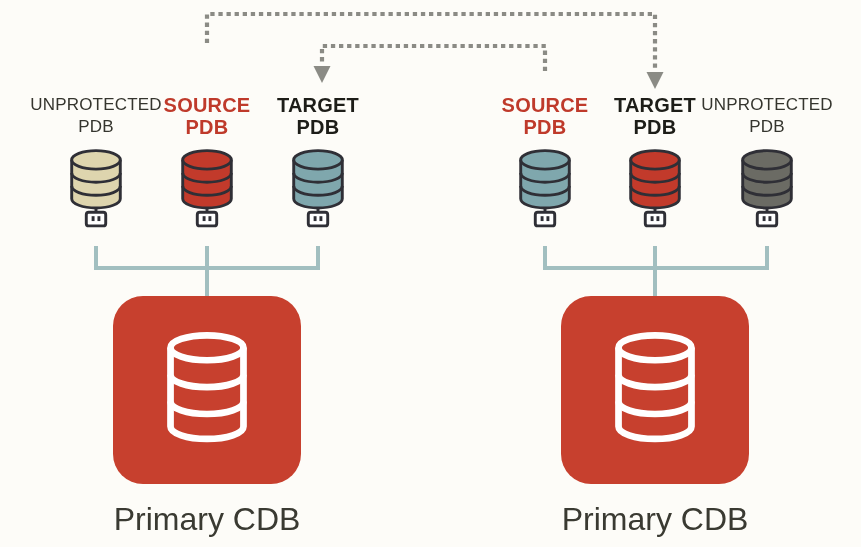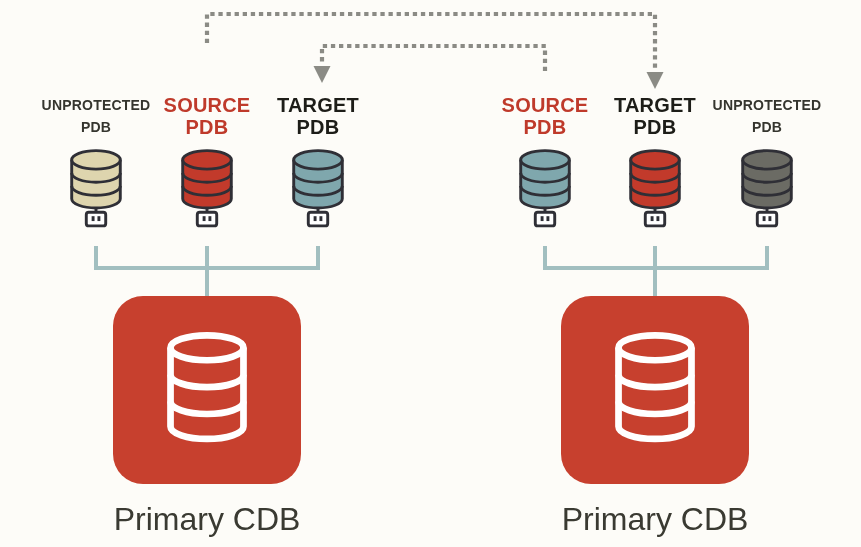--- a/index.html
+++ b/index.html
@@ -40,21 +40,21 @@
     width: 150px;
     top: 94px;
     text-align: center;
   }
   .pdb-label {
     font-size: 20px;
     font-weight: 700;
     line-height: 22px;
     letter-spacing: 0.2px;
   }
-  .pdb-label.regular { font-weight: 700; font-size: 14px; }
+  .pdb-label.regular { font-weight: 400; font-size: 17px; }
   .pdb-icon { display: block; margin: 9px auto 0; width: 68px; height: 84px; }
 
   .cdb-box {
     position: absolute;
     top: 296px;
     width: 188px;
     height: 188px;
     border-radius: 30px;
     display: flex;
     align-items: center;

